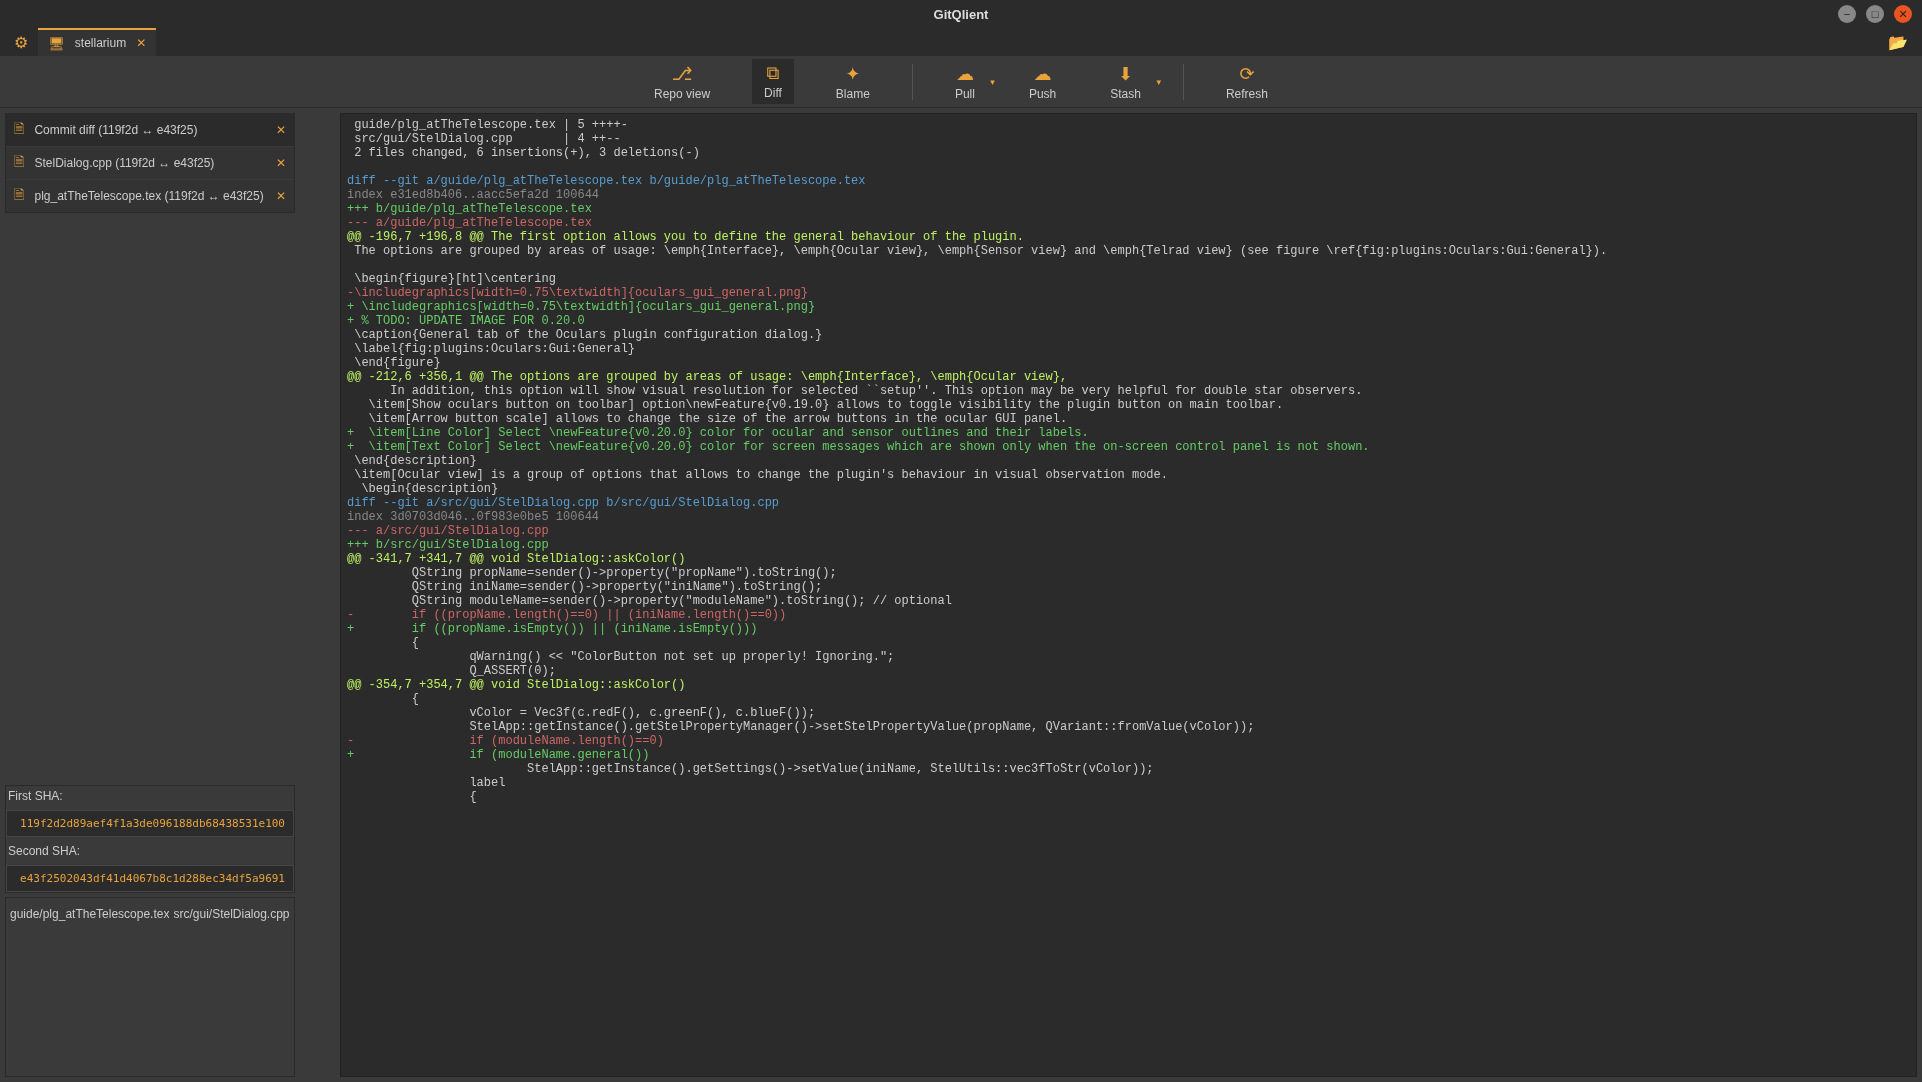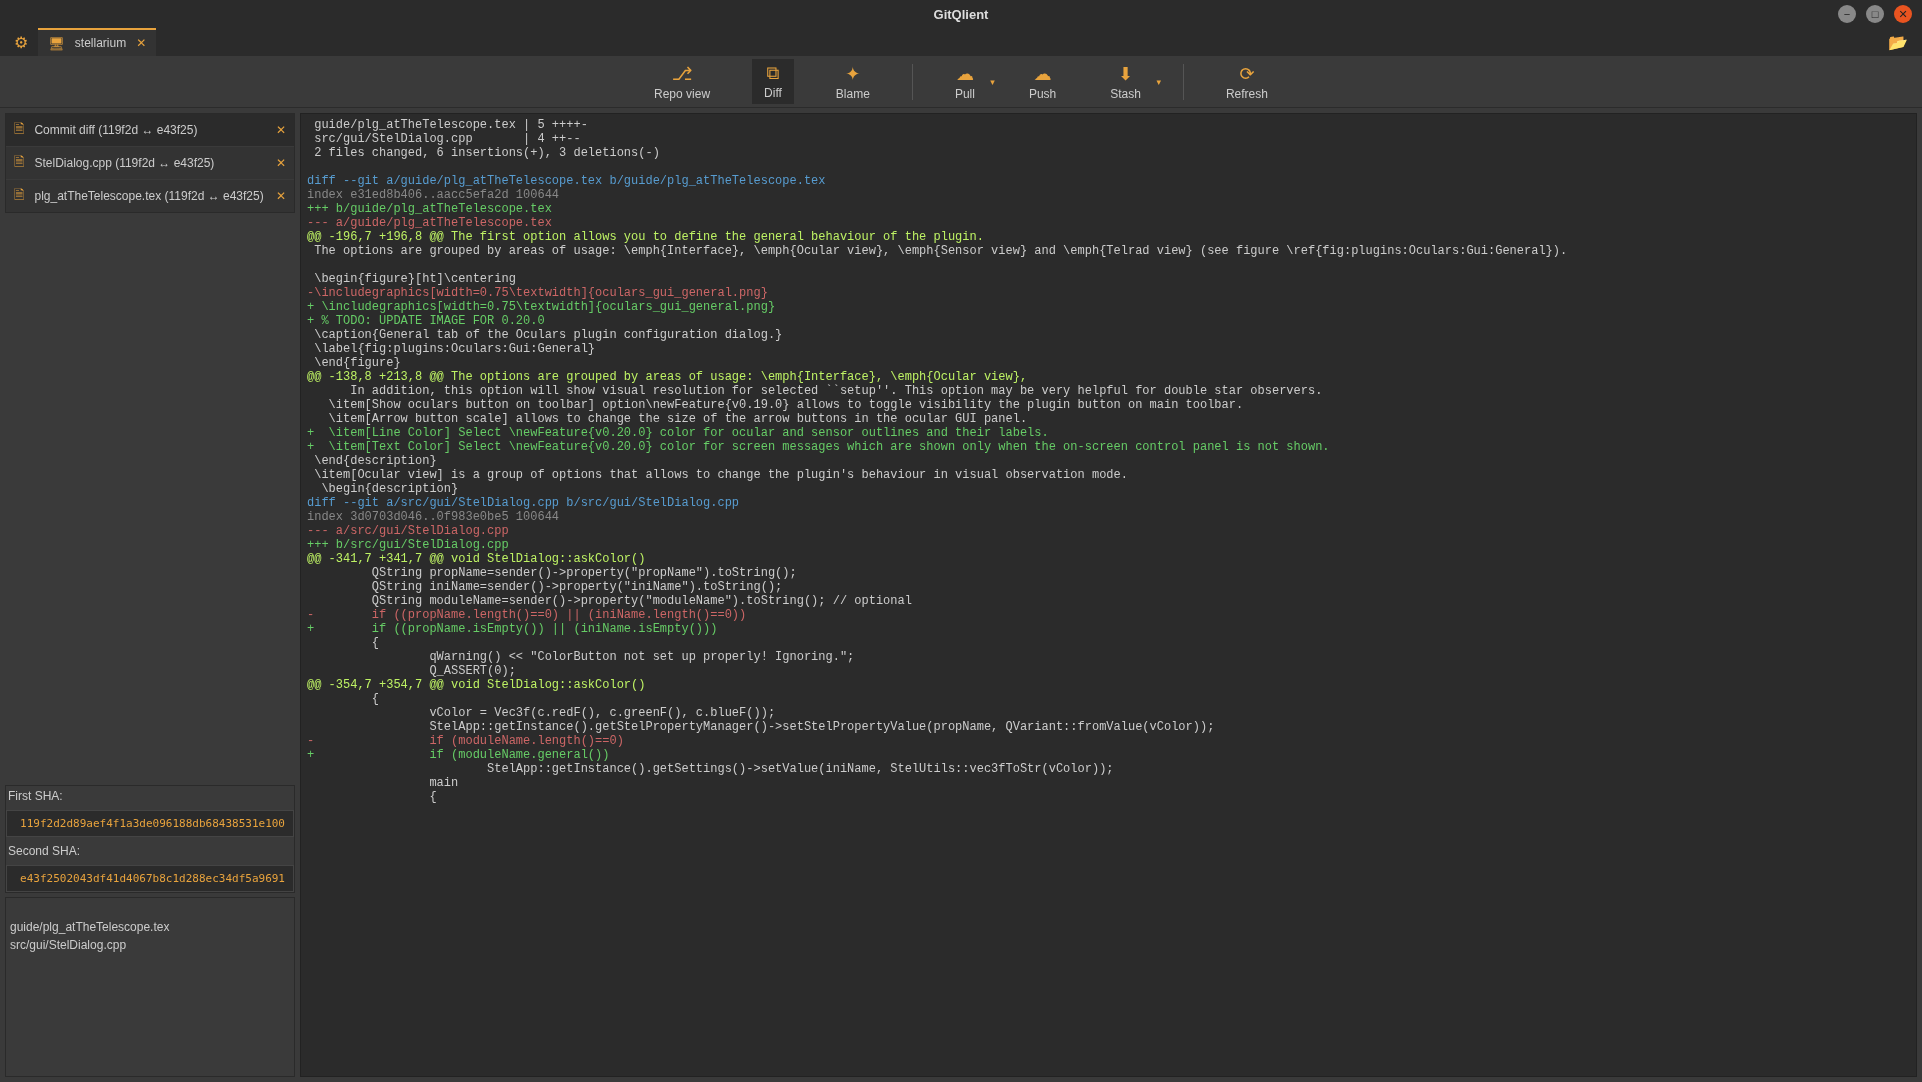--- a/index.html
+++ b/index.html
@@ -181,36 +181,37 @@
       font-family: monospace;
       font-size: 11px;
       padding: 6px 8px;
       text-align: right;
       border: 1px solid #444;
     }
 
     .file-names {
       border: 1px solid #2a2a2a;
       height: 180px;
-      padding: 22px 4px;
-      display: flex;
-      flex-direction: column;
+      padding: 9px 4px;
+      display: flex;
+      flex-direction: row;
       gap: 4px;
       font-size: 12px;
     }
 
     .diff-view {
       flex: 1;
       background: #2b2b2b;
       border: 1px solid #222;
       padding: 4px 6px;
       overflow: auto;
       font-family: 'Consolas', 'Courier New', monospace;
       font-size: 12px;
       line-height: 14px;
+      margin-left: 40px;
     }
     .diff-line { white-space: pre; }
     .c-plain { color: #ccc; }
     .c-cmd { color: #579cd0; }
     .c-index { color: #888; }
     .c-rem { color: #c66; }
     .c-remd { color: #c66; }
     .c-add { color: #6c6; }
     .c-addd { color: #6c6; }
     .c-hunk { color: #bef264; }
@@ -314,21 +315,21 @@
       <div class="diff-line c-hunk">@@ -196,7 +196,8 @@ The first option allows you to define the general behaviour of the plugin.</div>
       <div class="diff-line c-plain"> The options are grouped by areas of usage: \emph{Interface}, \emph{Ocular view}, \emph{Sensor view} and \emph{Telrad view} (see figure \ref{fig:plugins:Oculars:Gui:General}).</div>
       <div class="diff-line c-plain"> </div>
       <div class="diff-line c-plain"> \begin{figure}[ht]\centering</div>
       <div class="diff-line c-rem">-\includegraphics[width=0.75\textwidth]{oculars_gui_general.png}</div>
       <div class="diff-line c-add">+ \includegraphics[width=0.75\textwidth]{oculars_gui_general.png}</div>
       <div class="diff-line c-add">+ % TODO: UPDATE IMAGE FOR 0.20.0</div>
       <div class="diff-line c-plain"> \caption{General tab of the Oculars plugin configuration dialog.}</div>
       <div class="diff-line c-plain"> \label{fig:plugins:Oculars:Gui:General}</div>
       <div class="diff-line c-plain"> \end{figure}</div>
-      <div class="diff-line c-hunk">@@ -138,8 +213,8 @@ The options are grouped by areas of usage: \emph{Interface}, \emph{Ocular view},</div>
+      <div class="diff-line c-hunk">@@ -212,6 +356,1 @@ The options are grouped by areas of usage: \emph{Interface}, \emph{Ocular view},</div>
       <div class="diff-line c-plain">      In addition, this option will show visual resolution for selected ``setup''. This option may be very helpful for double star observers.</div>
       <div class="diff-line c-plain">   \item[Show oculars button on toolbar] option\newFeature{v0.19.0} allows to toggle visibility the plugin button on main toolbar.</div>
       <div class="diff-line c-plain">   \item[Arrow button scale] allows to change the size of the arrow buttons in the ocular GUI panel.</div>
       <div class="diff-line c-add">+  \item[Line Color] Select \newFeature{v0.20.0} color for ocular and sensor outlines and their labels.</div>
       <div class="diff-line c-add">+  \item[Text Color] Select \newFeature{v0.20.0} color for screen messages which are shown only when the on-screen control panel is not shown.</div>
       <div class="diff-line c-plain"> \end{description}</div>
       <div class="diff-line c-plain"> \item[Ocular view] is a group of options that allows to change the plugin's behaviour in visual observation mode.</div>
       <div class="diff-line c-plain">  \begin{description}</div>
       <div class="diff-line c-cmd">diff --git a/src/gui/StelDialog.cpp b/src/gui/StelDialog.cpp</div>
       <div class="diff-line c-index">index 3d0703d046..0f983e0be5 100644</div>
@@ -343,16 +344,16 @@
       <div class="diff-line c-plain">         {</div>
       <div class="diff-line c-plain">                 qWarning() &lt;&lt; "ColorButton not set up properly! Ignoring.";</div>
       <div class="diff-line c-plain">                 Q_ASSERT(0);</div>
       <div class="diff-line c-hunk">@@ -354,7 +354,7 @@ void StelDialog::askColor()</div>
       <div class="diff-line c-plain">         {</div>
       <div class="diff-line c-plain">                 vColor = Vec3f(c.redF(), c.greenF(), c.blueF());</div>
       <div class="diff-line c-plain">                 StelApp::getInstance().getStelPropertyManager()-&gt;setStelPropertyValue(propName, QVariant::fromValue(vColor));</div>
       <div class="diff-line c-rem">-                if (moduleName.length()==0)</div>
       <div class="diff-line c-add">+                if (moduleName.general())</div>
       <div class="diff-line c-plain">                         StelApp::getInstance().getSettings()-&gt;setValue(iniName, StelUtils::vec3fToStr(vColor));</div>
-      <div class="diff-line c-plain">                 main</div>
+      <div class="diff-line c-plain">                 label</div>
       <div class="diff-line c-plain">                 {</div>
     </div>
 </div>
 
 </body></html>

